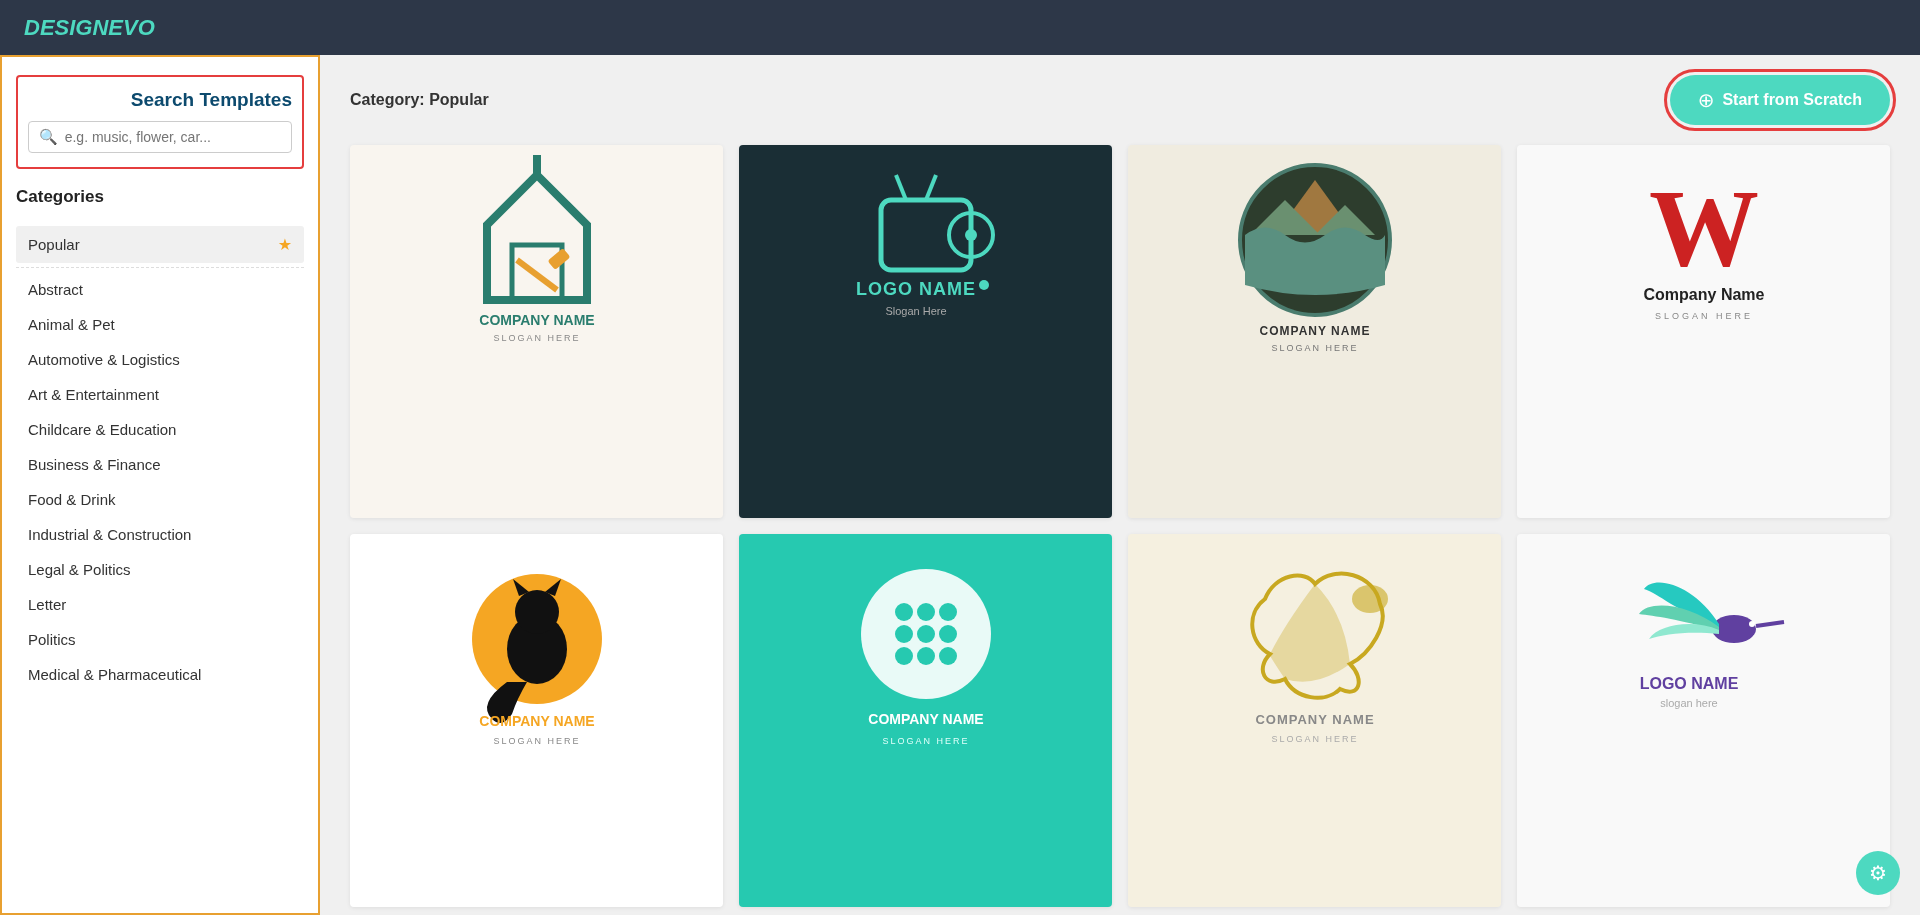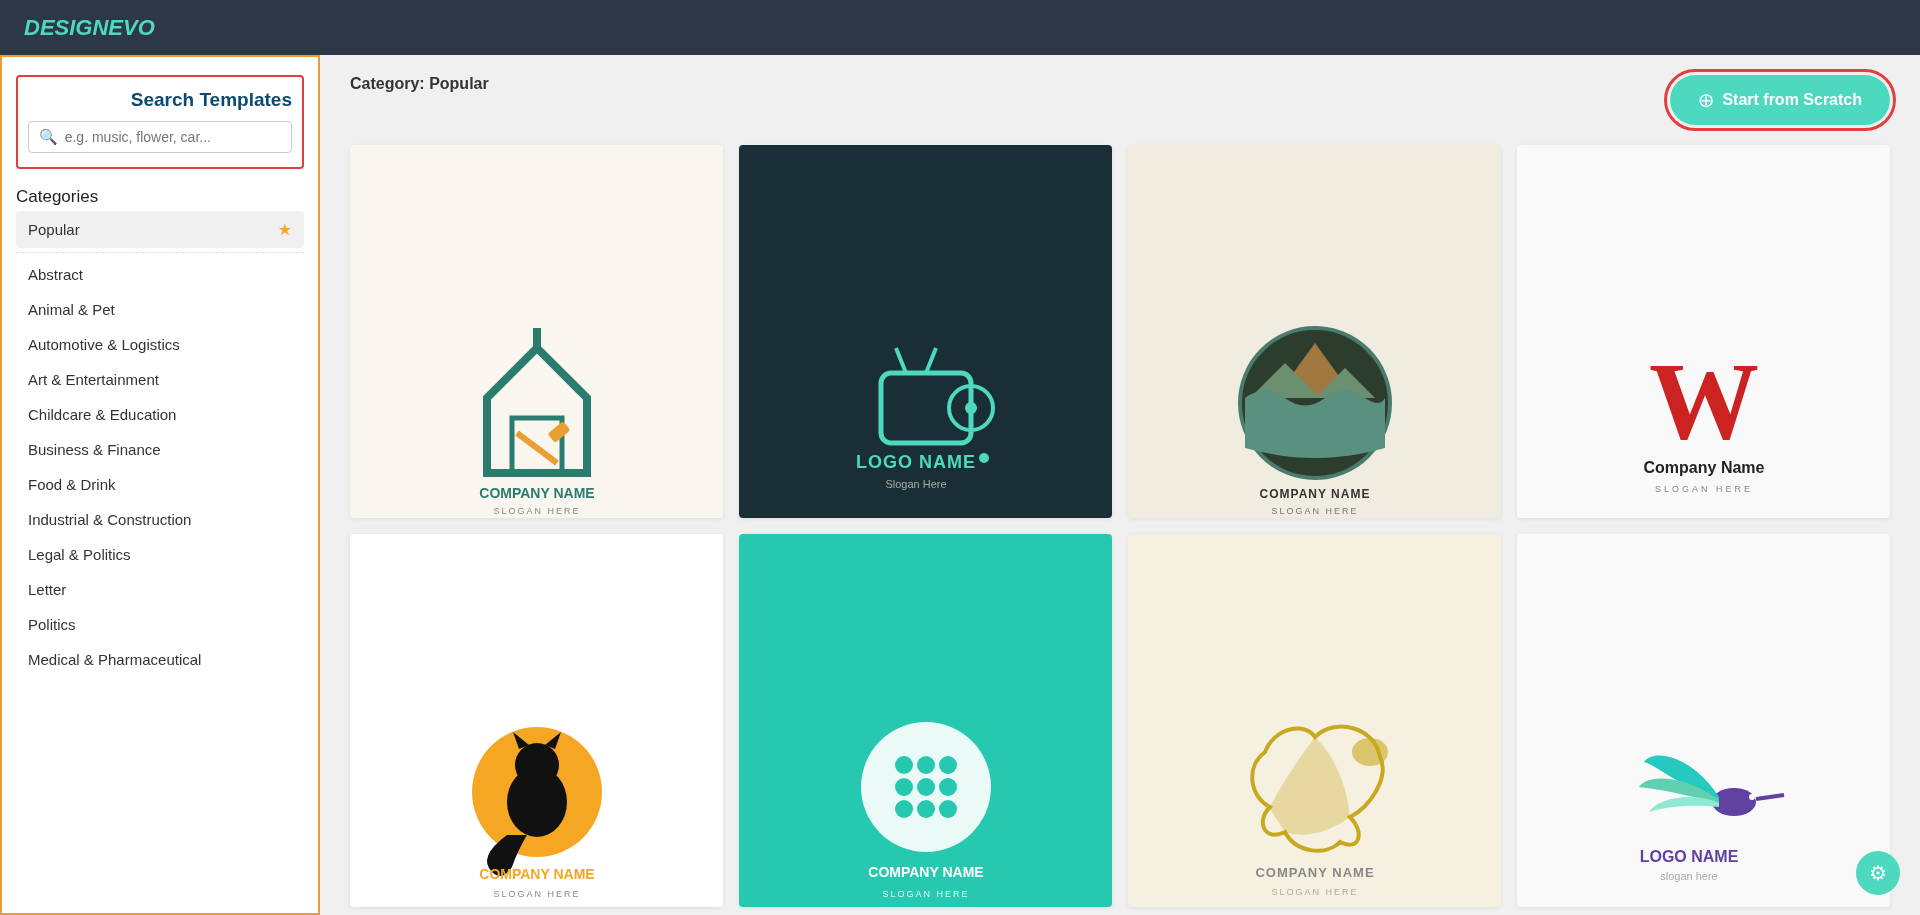--- a/index.html
+++ b/index.html
@@ -72,23 +72,23 @@
       border: none;
       outline: none;
       font-size: 14px;
       color: #b91c1c;
       width: 100%;
       background: transparent;
     }
 
     .categories-label {
       font-size: 17px;
-      font-weight: 400;
+      font-weight: 700;
       color: #222;
-      margin-bottom: 4px;
+      margin-bottom: 19px;
     }
 
     .category-item {
       padding: 9px 12px;
       font-size: 15px;
       color: #333;
       cursor: pointer;
       border-radius: 3px;
       display: flex;
       align-items: center;
@@ -106,20 +106,21 @@
     
     .content {
       flex: 1;
       padding: 20px 30px;
       overflow-y: auto;
       position: relative;
     }
 
     .content-header {
       display: flex;
+      align-items: center;
       justify-content: space-between;
       margin-bottom: 20px;
     }
 
     .category-breadcrumb {
       font-size: 16px;
       color: #555;
     }
     .category-breadcrumb span {
       font-weight: 600;
@@ -177,21 +178,21 @@
     .card-5 { background: #fff; }
     .card-6 { background: #26c9b0; }
     .card-7 { background: #f5f0e0; }
     .card-8 { background: #f9f9f9; }
 
     
     .logo-svg-container {
       width: 100%;
       height: 100%;
       display: flex;
-      align-items: flex-end;
+      align-items: flex-start;
       justify-content: center;
     }
 
     
     .settings-fab {
       position: fixed;
       bottom: 20px;
       right: 20px;
       width: 44px;
       height: 44px;

